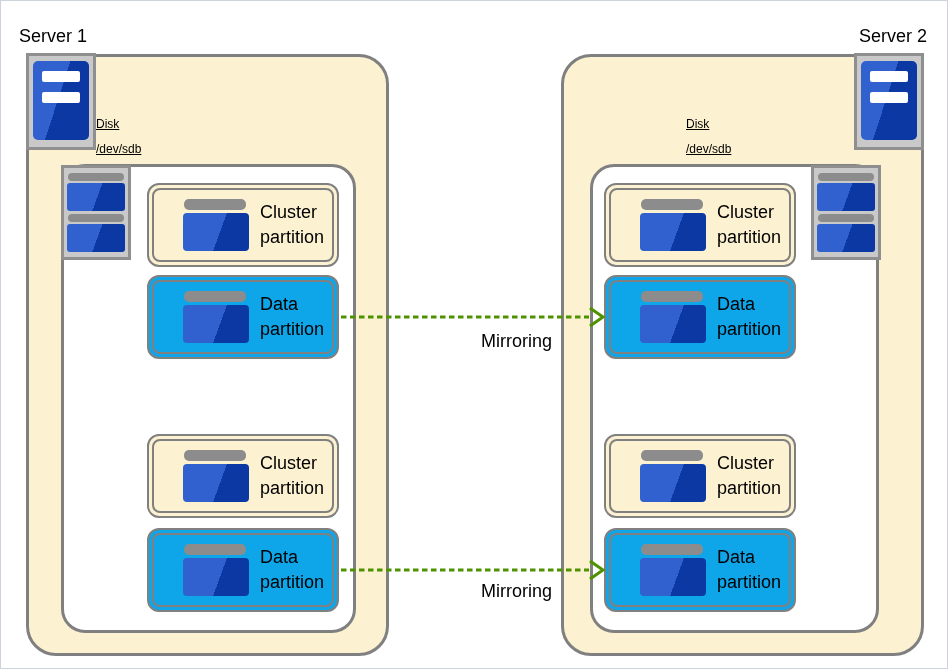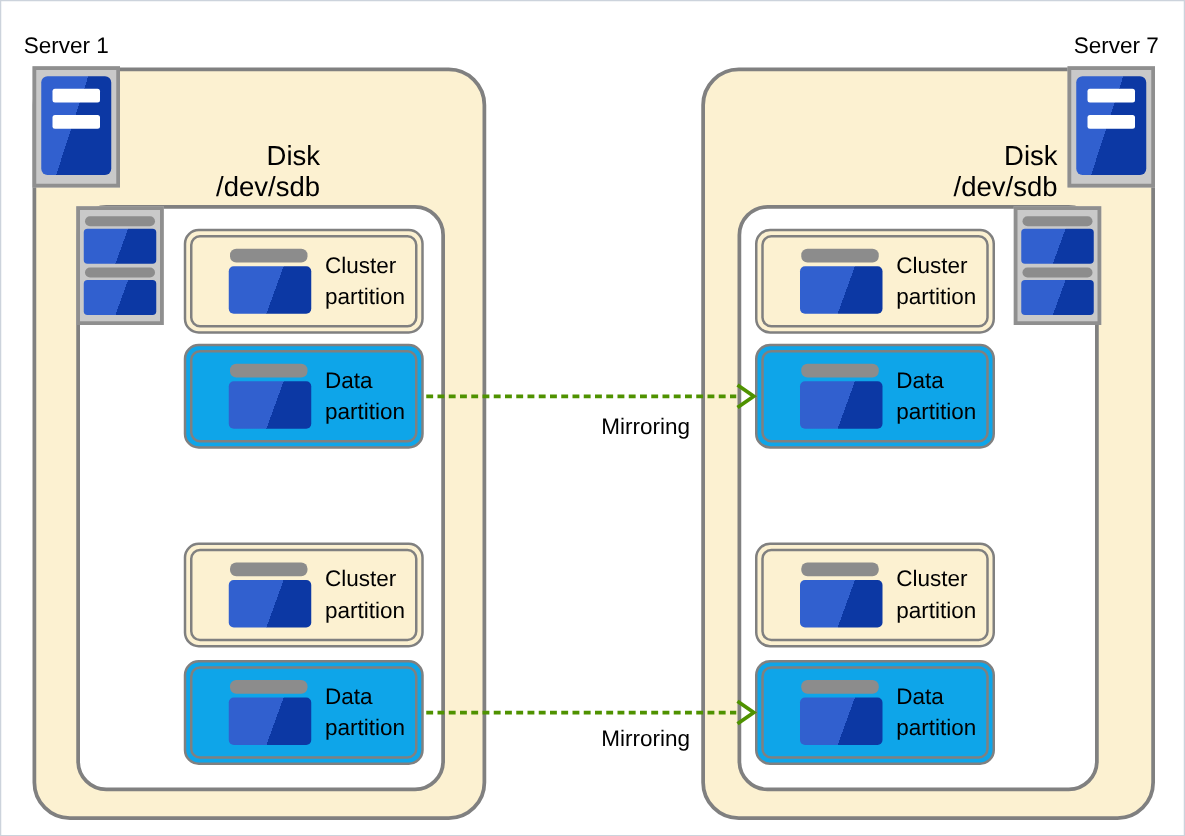--- a/index.html
+++ b/index.html
@@ -60,31 +60,31 @@
     display:flex; align-items:center; padding-left:29px; gap:11px;
   }
   .part-icon { width:66px; flex:0 0 auto; }
   .part-icon .pbar { width:62px; height:11px; border-radius:5px; background:#8c8c8c; margin:0 0 3px 1px; }
   .part-icon .pblue {
     width:66px; height:38px; border-radius:4px;
     background:linear-gradient(110deg,#3160cf 55%,#0c38a4 55%);
   }
   .plabel { font-size:18px; line-height:25px; }
 
-  .disk-label { position:absolute; width:160px; text-align:right; font-size:22px; line-height:25px; }
+  .disk-label { position:absolute; width:160px; text-align:left; font-size:12px; line-height:25px;text-decoration:underline; }
   .mirror-label { position:absolute; width:160px; text-align:right; font-size:18px; }
   svg.arrow { position:absolute; overflow:visible; }
 </style>
 </head>
 <body>
 
 <div class="canvas">
 
   <div class="txt" style="left:18px; top:25px;">Server 1</div>
-  <div class="txt" style="left:858px; top:25px;">Server 7</div>
+  <div class="txt" style="left:858px; top:25px;">Server 2</div>
 
   <div class="server-body" style="left:25px; top:53px;"></div>
   <div class="disk-area" style="left:60px; top:163px;"></div>
 
   <div class="icon-box server-icon-box" style="left:25px; top:52px;">
     <div class="tower">
       <div class="bar b1"></div>
         <div class="bar b2"></div>
     </div>
   </div>

